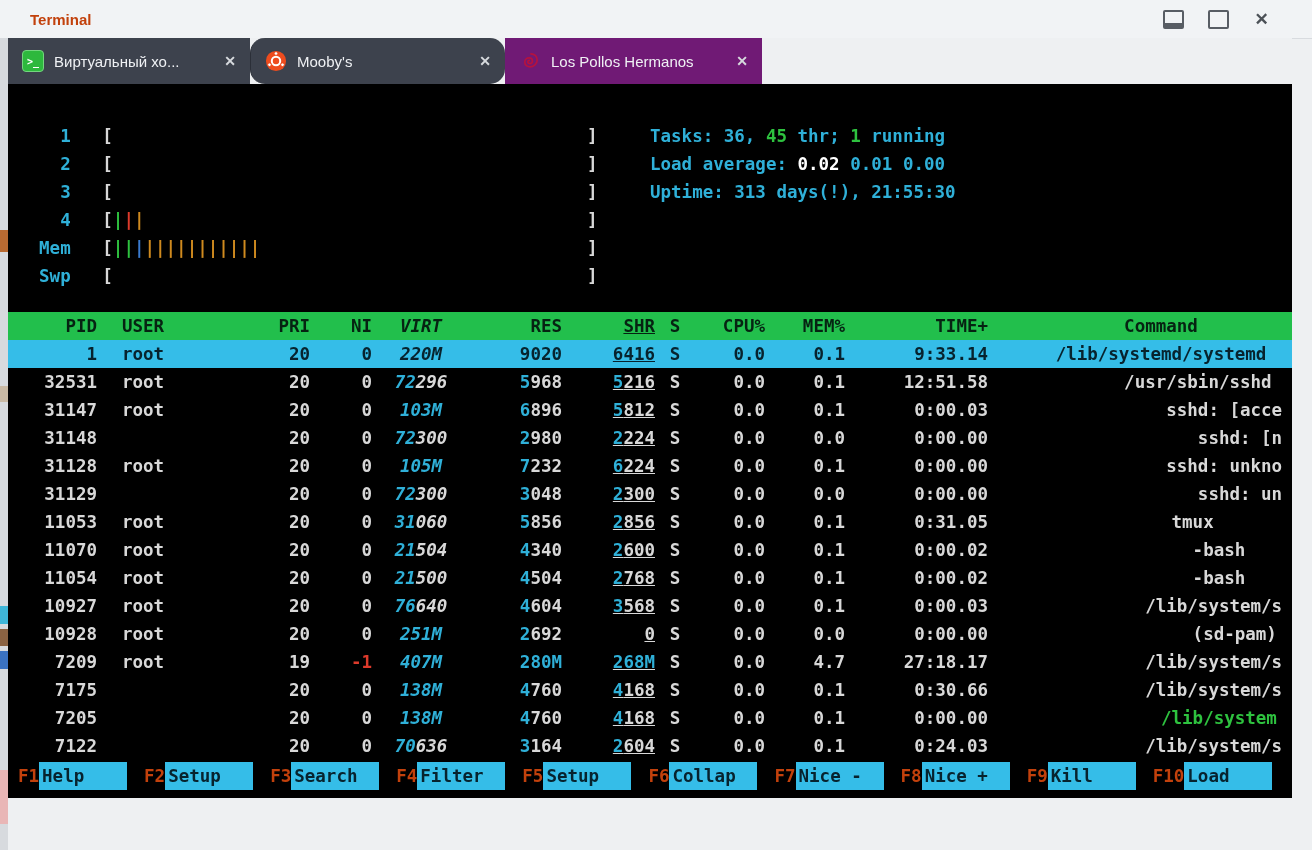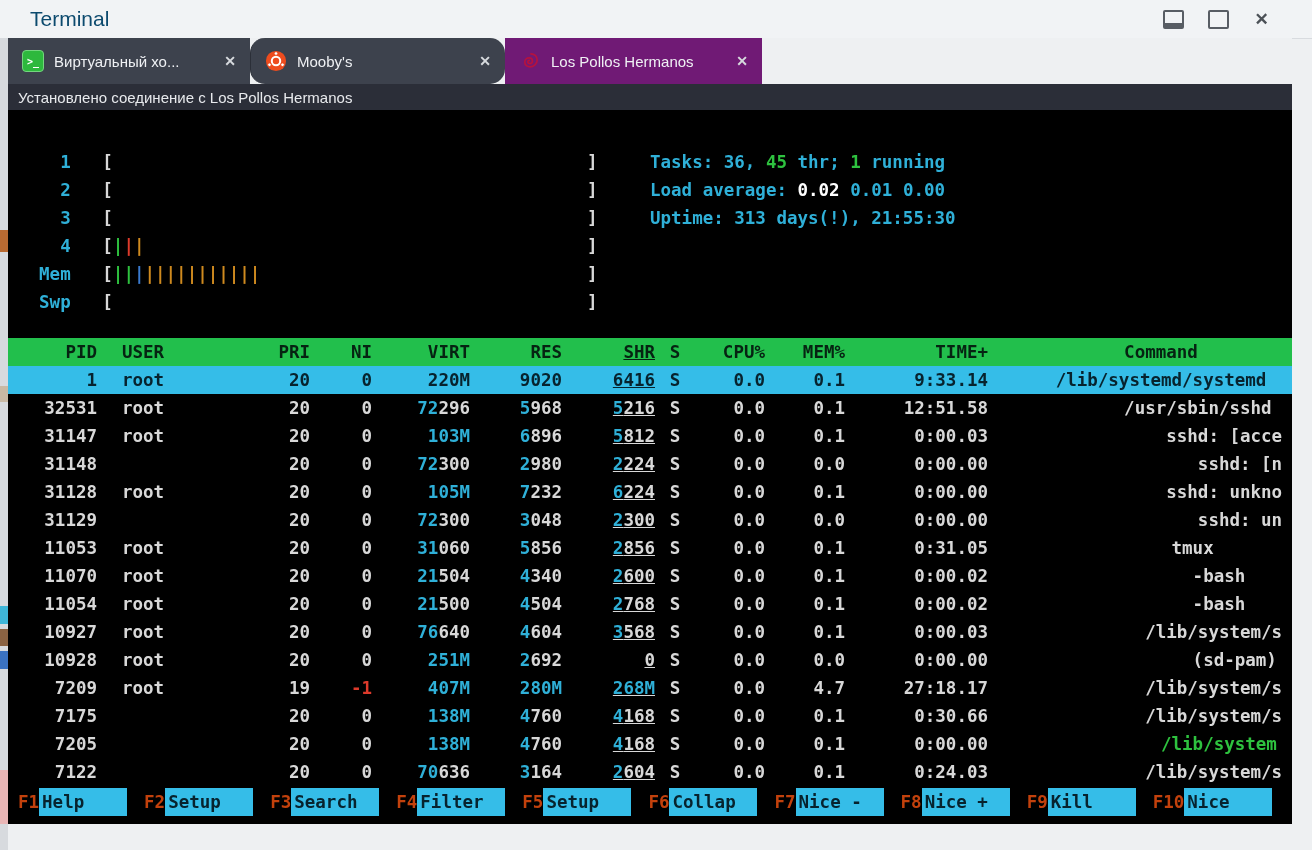--- a/index.html
+++ b/index.html
@@ -1,19 +1,19 @@
 <!DOCTYPE html>
 <html><head>
 <meta charset="utf-8">
 <style>
   html,body{margin:0;padding:0;background:#eef0f2;}
   .screen{position:relative;width:1312px;height:850px;overflow:hidden;background:#eef0f2;font-family:"Liberation Sans",sans-serif;}
   
   .titlebar{position:absolute;left:0;top:0;width:1312px;height:38px;background:#f1f3f5;border-bottom:1px solid #d8dbdf;display:flex;align-items:center;}
-  .title-text{margin-left:30px;font-size:21px;color:#0c4a6e;font-weight:normal;}
+  .title-text{margin-left:30px;font-size:15px;color:#c2410c;font-weight:bold;}
   .win-controls{position:absolute;right:42px;top:0;height:38px;display:flex;align-items:center;gap:24px;}
   .wc{width:17px;height:15px;cursor:default;display:flex;align-items:center;justify-content:center;}
   .wc-min{border:2px solid #585d64;border-radius:2px;position:relative;}
   .wc-min::after{content:"";position:absolute;left:0;right:0;bottom:0;height:4px;background:#585d64;}
   .wc-max{border:2px solid #585d64;border-radius:2px;}
   .wc-close{font-size:17px;color:#4c5157;font-weight:bold;line-height:15px;}
   
   .sliver{position:absolute;left:0;top:38px;width:8px;height:812px;background:#d7dade;}
   .sliver .seg{position:absolute;left:0;width:8px;}
   
@@ -40,21 +40,21 @@
   .prow{display:flex;height:28px;line-height:28px;padding-left:10px;white-space:pre;overflow:hidden;}
   .prow.phead{background:#22bf4c;}
   .prow.phead span{color:#062312;}
   .prow.sel{background:#35bde8;}
   .prow.sel span{color:#07232e;}
   .cell{display:block;overflow:hidden;}
   .cell.pid{width:79px;text-align:right;}
   .cell.user{width:112px;text-align:left;padding-left:25px;box-sizing:border-box;}
   .cell.pri{width:101px;text-align:right;}
   .cell.ni{width:62px;text-align:right;}
-  .cell.virt{width:98px;text-align:right;}
+  .cell.virt{width:98px;text-align:center;font-style:italic;}
   .cell.res{width:92px;text-align:right;}
   .cell.shr{width:93px;text-align:right;text-decoration:underline;}
   .cell.s{width:40px;text-align:center;}
   .cell.cpu{width:70px;text-align:right;}
   .cell.mem{width:80px;text-align:right;}
   .cell.time{width:143px;text-align:right;}
   .cell.cmd{flex:1;text-align:center;padding-left:42px;box-sizing:border-box;}
   
   .fnbar{position:absolute;left:10px;top:678px;height:28px;display:flex;line-height:28px;}
   .fslot{display:flex;margin-right:17px;}
@@ -108,23 +108,20 @@
         <span class="tab-icon">
           <svg width="22" height="22" viewBox="0 0 24 24">
             <path d="M13 4.2c4.2 0 6.8 3.1 6.8 6.6 0 4.5-3.8 7.6-7.6 7.6-3.1 0-5.9-2-5.9-5.1 0-2.6 2.1-4.6 4.7-4.6 2 0 3.7 1.4 3.7 3.3 0 1.6-1.2 2.8-2.8 2.8-1.2 0-2.2-.8-2.2-2 0-.8.6-1.5 1.5-1.5" fill="none" stroke="#b5123f" stroke-width="1.9" stroke-linecap="round"></path>
           </svg>
         </span>
         <span class="tab-label">Los Pollos Hermanos</span>
         <span class="tab-close">✕</span>
       </div>
     </div>
 
-    <div class="statusline">
-      <span class="status-text">Установлено соединение с Los Pollos Hermanos</span>
-    </div>
 
     <div class="terminal">
       <div class="meters mono" id="meters"><div class="mline"><span class="c">    1   </span><span class="w">[</span><span class="w">                                             </span><span class="w">]</span></div><div class="mline"><span class="c">    2   </span><span class="w">[</span><span class="w">                                             </span><span class="w">]</span></div><div class="mline"><span class="c">    3   </span><span class="w">[</span><span class="w">                                             </span><span class="w">]</span></div><div class="mline"><span class="c">    4   </span><span class="w">[</span><span class="g">|</span><span class="r">|</span><span class="o">|</span><span class="w">                                          </span><span class="w">]</span></div><div class="mline"><span class="c">  Mem   </span><span class="w">[</span><span class="g">|</span><span class="g">|</span><span class="b">|</span><span class="o">|||||||||||</span><span class="w">                               </span><span class="w">]</span></div><div class="mline"><span class="c">  Swp   </span><span class="w">[</span><span class="w">                                             </span><span class="w">]</span></div></div>
       <div class="sysinfo mono" id="sysinfo"><div class="sysline"><span class="c">Tasks: 36, </span><span class="g">45</span><span class="c"> thr; </span><span class="g">1</span><span class="c"> running</span></div><div class="sysline"><span class="c">Load average: </span><span class="W">0.02</span><span class="c"> 0.01 0.00</span></div><div class="sysline"><span class="c">Uptime: </span><span class="c">313 days(!), 21:55:30</span></div></div>
       <div class="ptable mono" id="ptable">
           <div class="prow phead"><span class="cell pid"><span class="w">PID</span></span><span class="cell user"><span class="w">USER</span></span><span class="cell pri"><span class="w">PRI</span></span><span class="cell ni"><span class="w">NI</span></span><span class="cell virt"><span class="w">VIRT</span></span><span class="cell res"><span class="w">RES</span></span><span class="cell shr"><span class="w">SHR</span></span><span class="cell s"><span class="w">S</span></span><span class="cell cpu"><span class="w">CPU%</span></span><span class="cell mem"><span class="w">MEM%</span></span><span class="cell time"><span class="w">TIME+</span></span><span class="cell cmd"><span class="w">Command</span></span></div>
           <div class="prow sel"><span class="cell pid"><span class="w">1</span></span><span class="cell user"><span class="w">root</span></span><span class="cell pri"><span class="w">20</span></span><span class="cell ni"><span class="w">0</span></span><span class="cell virt"><span class="w">220M</span></span><span class="cell res"><span class="w">9020</span></span><span class="cell shr"><span class="w">6416</span></span><span class="cell s"><span class="w">S</span></span><span class="cell cpu"><span class="w">0.0</span></span><span class="cell mem"><span class="w">0.1</span></span><span class="cell time"><span class="w">9:33.14</span></span><span class="cell cmd"><span class="w">/lib/systemd/systemd</span></span></div>
           <div class="prow"><span class="cell pid"><span class="w">32531</span></span><span class="cell user"><span class="w">root</span></span><span class="cell pri"><span class="w">20</span></span><span class="cell ni"><span class="w">0</span></span><span class="cell virt"><span class="c">72</span><span class="w">296</span></span><span class="cell res"><span class="c">5</span><span class="w">968</span></span><span class="cell shr"><span class="c">5</span><span class="w">216</span></span><span class="cell s"><span class="w">S</span></span><span class="cell cpu"><span class="w">0.0</span></span><span class="cell mem"><span class="w">0.1</span></span><span class="cell time"><span class="w">12:51.58</span></span><span class="cell cmd"><span class="w">       /usr/sbin/sshd</span></span></div>
           <div class="prow"><span class="cell pid"><span class="w">31147</span></span><span class="cell user"><span class="w">root</span></span><span class="cell pri"><span class="w">20</span></span><span class="cell ni"><span class="w">0</span></span><span class="cell virt"><span class="c">103M</span></span><span class="cell res"><span class="c">6</span><span class="w">896</span></span><span class="cell shr"><span class="c">5</span><span class="w">812</span></span><span class="cell s"><span class="w">S</span></span><span class="cell cpu"><span class="w">0.0</span></span><span class="cell mem"><span class="w">0.1</span></span><span class="cell time"><span class="w">0:00.03</span></span><span class="cell cmd"><span class="w">            sshd: [acce</span></span></div>
           <div class="prow"><span class="cell pid"><span class="w">31148</span></span><span class="cell user"><span class="w"></span></span><span class="cell pri"><span class="w">20</span></span><span class="cell ni"><span class="w">0</span></span><span class="cell virt"><span class="c">72</span><span class="w">300</span></span><span class="cell res"><span class="c">2</span><span class="w">980</span></span><span class="cell shr"><span class="c">2</span><span class="w">224</span></span><span class="cell s"><span class="w">S</span></span><span class="cell cpu"><span class="w">0.0</span></span><span class="cell mem"><span class="w">0.0</span></span><span class="cell time"><span class="w">0:00.00</span></span><span class="cell cmd"><span class="w">               sshd: [n</span></span></div>
@@ -172,19 +169,19 @@
           <span class="fslot">
             <span class="fkey">F8</span>
             <span class="fchip">Nice +</span>
           </span>
           <span class="fslot">
             <span class="fkey">F9</span>
             <span class="fchip">Kill</span>
           </span>
           <span class="fslot">
             <span class="fkey">F10</span>
-            <span class="fchip">Nice</span>
+            <span class="fchip">Load</span>
           </span>
         </div>
     </div>
   </div>
 
 </div>
 
 </body></html>

